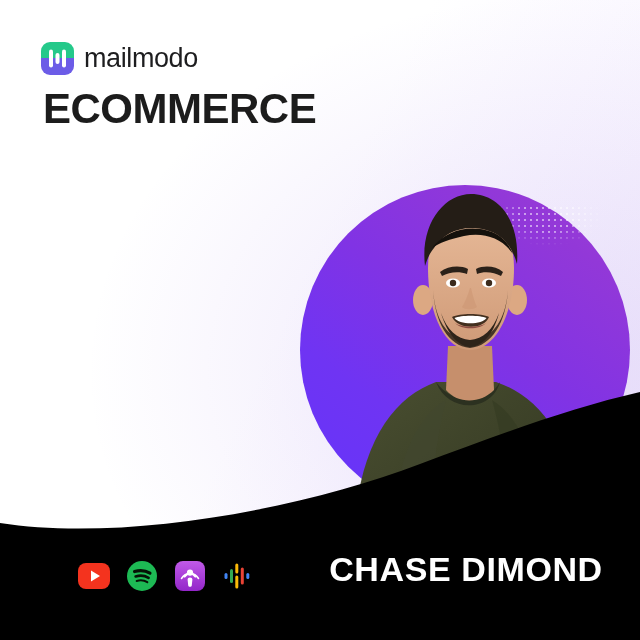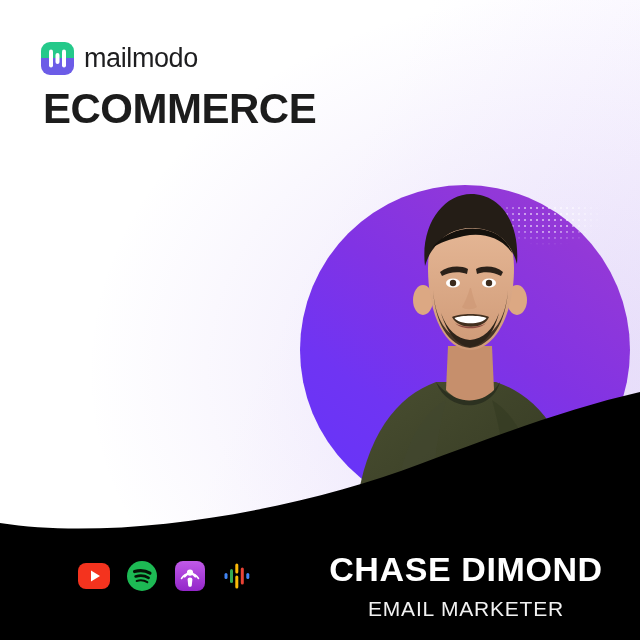--- a/index.html
+++ b/index.html
@@ -252,21 +252,20 @@
     </div>
     <div class="logo-word">mailmodo</div>
   </div>
 
   <div class="headline">
     <p class="line line-1">ECOMMERCE</p>
   </div>
 
   <div class="speaker">
     <p class="speaker-name">CHASE DIMOND</p>
-    <p class="speaker-role">EMAIL MARKETER</p>
   </div>
 
   <div class="platforms">
 
     <span class="platform-icon">
       <svg viewBox="0 0 32 32" xmlns="http://www.w3.org/2000/svg">
         <rect x="0" y="3" width="32" height="26" rx="8" fill="#f4331e"></rect>
         <path d="M13 10.5 L22 16 L13 21.5 Z" fill="#ffffff"></path>
       </svg>
     </span>

